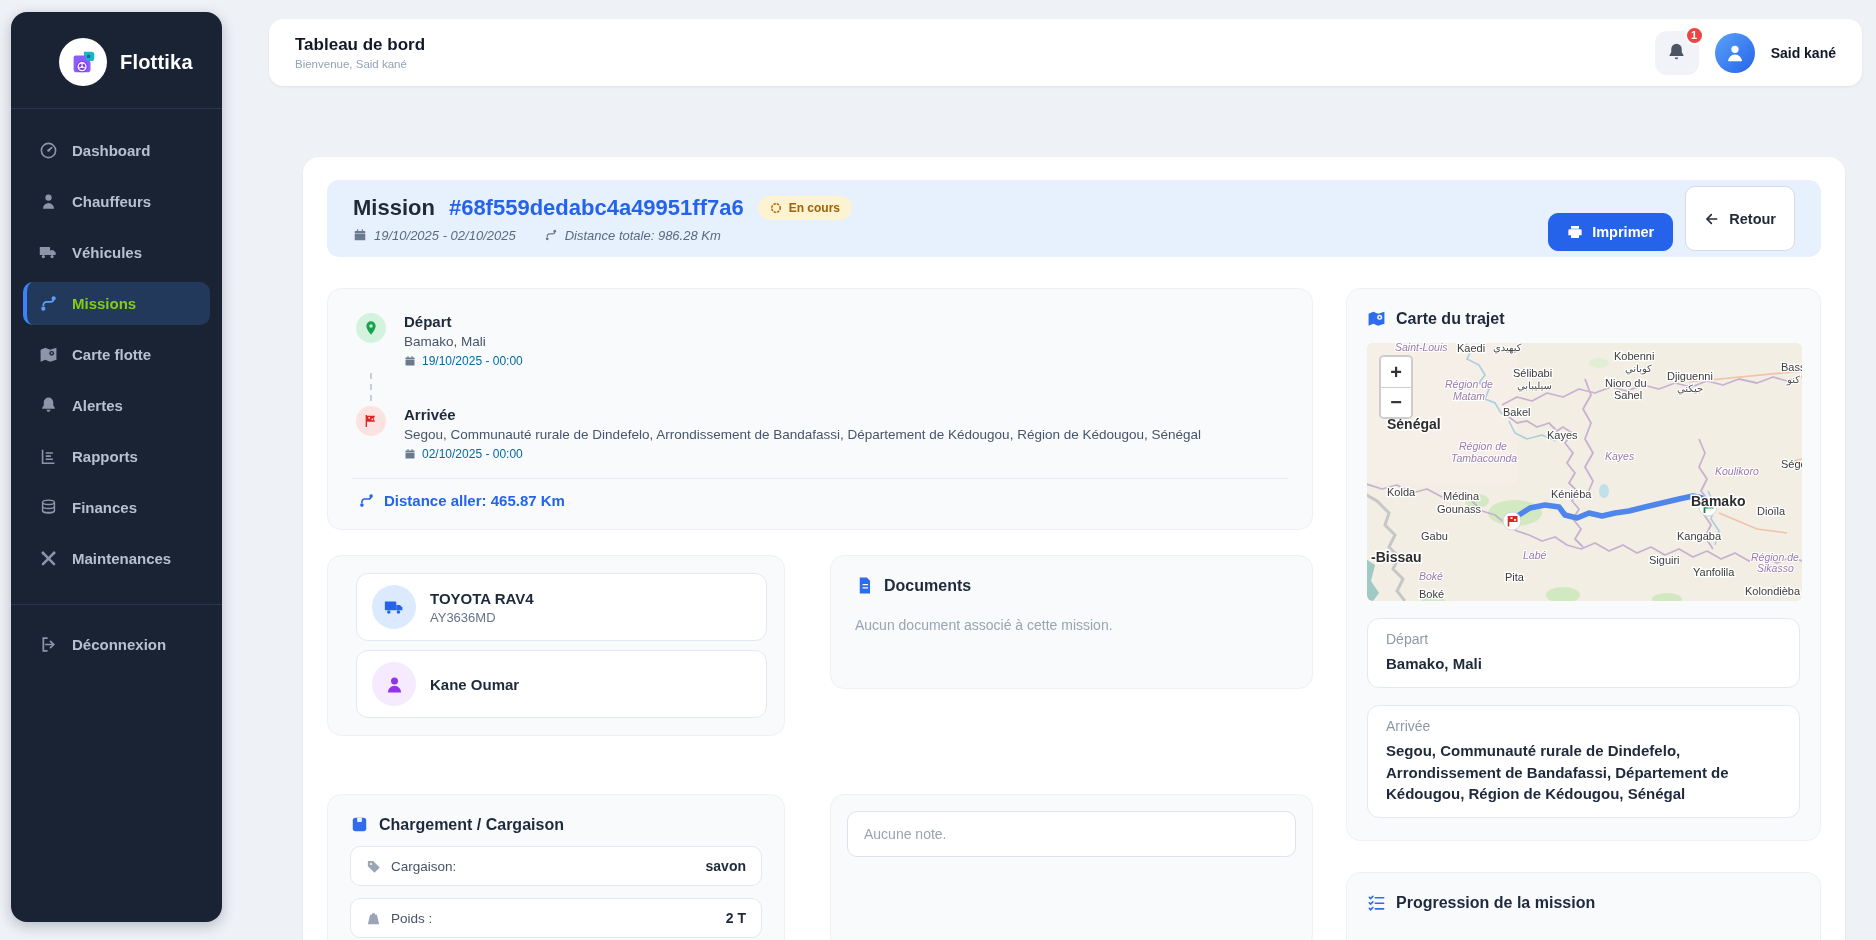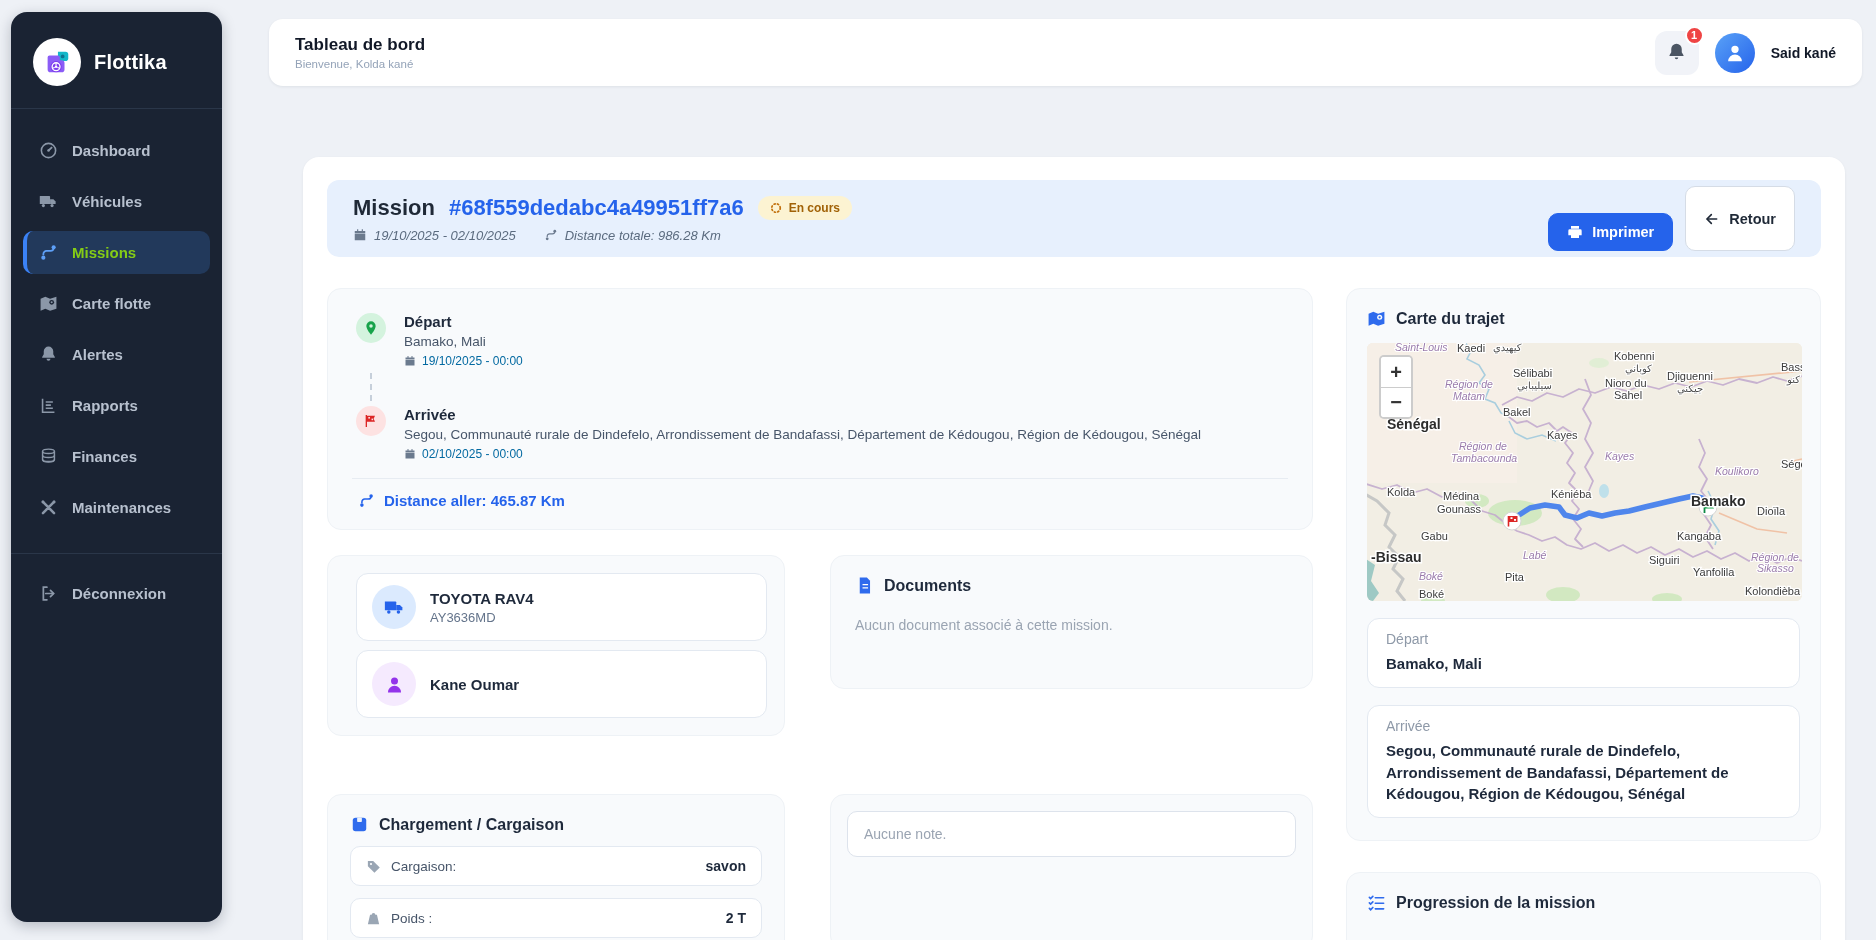--- a/index.html
+++ b/index.html
@@ -2,21 +2,21 @@
 <html><head>
 <meta charset="utf-8">
 <style>
   * { margin:0; padding:0; box-sizing:border-box; }
   html,body { width:1876px; height:940px; overflow:hidden; }
   body { background:#eef1f6; font-family:"Liberation Sans", sans-serif; position:relative; color:#1e293b; }
 
   
   .sidebar { position:absolute; left:11px; top:12px; width:211px; height:910px;
     background:#1a2333; border-radius:16px; box-shadow:0 4px 14px rgba(15,23,42,.25); display:flex; flex-direction:column; }
-  .logo-row { display:flex; align-items:center; gap:13px; padding:26px 22px 22px; }
+  .logo-row { display:flex; align-items:center; gap:13px; padding:26px 22px 22px;margin-left:26px; }
   .logo-badge { width:48px; height:48px; border-radius:50%; background:#fff; display:flex; align-items:center; justify-content:center; }
   .logo-badge svg { width:30px; height:30px; }
   .logo-text { color:#fff; font-size:20px; font-weight:800; letter-spacing:.2px; }
   .side-divider { height:1px; background:#2a3649; margin:0 0 14px; }
   .nav { display:flex; flex-direction:column; gap:8px; padding:6px 12px; }
   .nav-item { display:flex; align-items:center; gap:14px; padding:12px 12px; border-radius:10px;
     color:#b7c0ce; font-size:15px; font-weight:600; cursor:pointer; border-left:4px solid transparent; }
   .nav-item .ni { width:19px; height:19px; color:#8b97a8; flex:0 0 auto; }
   .nav-item.active { background:#22395b; color:#84cc16; border-left:4px solid #3b82f6; }
   .nav-item.active .ni { color:#5ea0f8; }
@@ -152,20 +152,26 @@
     <div class="nav-item">
       <svg class="ni" viewBox="0 0 24 24" fill="none" stroke="currentColor" stroke-width="2">
           <circle cx="12" cy="12" r="9"></circle>
           <line x1="12" y1="12" x2="16.6" y2="7.6" stroke-width="2.2"></line>
           <circle cx="12" cy="12" r="1.6" fill="currentColor" stroke="none"></circle>
         </svg>
       <span>Dashboard</span>
     </div>
     <div class="nav-item">
       <svg class="ni" viewBox="0 0 24 24" fill="currentColor">
+          <path d="M12 11a4 4 0 1 0 0-8 4 4 0 0 0 0 8zm-7 10a7 7 0 0 1 14 0z"></path>
+        </svg>
+      <span>Chauffeurs</span>
+    </div>
+    <div class="nav-item">
+      <svg class="ni" viewBox="0 0 24 24" fill="currentColor">
           <path d="M1 5h12a1 1 0 0 1 1 1v9H1z"></path>
           <path d="M14 9h4.2L21 12v3h-7z"></path>
           <circle cx="5.5" cy="17.2" r="2"></circle>
           <circle cx="16.5" cy="17.2" r="2"></circle>
         </svg>
       <span>Véhicules</span>
     </div>
     <div class="nav-item active">
       <svg class="ni" viewBox="0 0 24 24">
           <circle cx="5.5" cy="18.5" r="2.6" fill="currentColor"></circle>
@@ -225,21 +231,21 @@
           </svg>
         <span>Déconnexion</span>
       </div>
     </nav>
   </div>
 </aside>
 
 <header class="header">
   <div>
     <div class="h-title">Tableau de bord</div>
-    <div class="h-sub">Bienvenue, Kolda kané</div>
+    <div class="h-sub">Bienvenue, Said kané</div>
   </div>
   <div class="h-right">
     <div class="bell-btn">
       <svg viewBox="0 0 24 24" fill="currentColor">
           <path d="M12 2a6 6 0 0 0-6 6v3.6L4 15v1h16v-1l-2-3.4V8a6 6 0 0 0-6-6zM10 17.8h4a2 2 0 0 1-4 0z"></path>
         </svg>
       <span class="bell-badge">1</span>
     </div>
     <div class="avatar">
       <svg viewBox="0 0 24 24" fill="currentColor">

